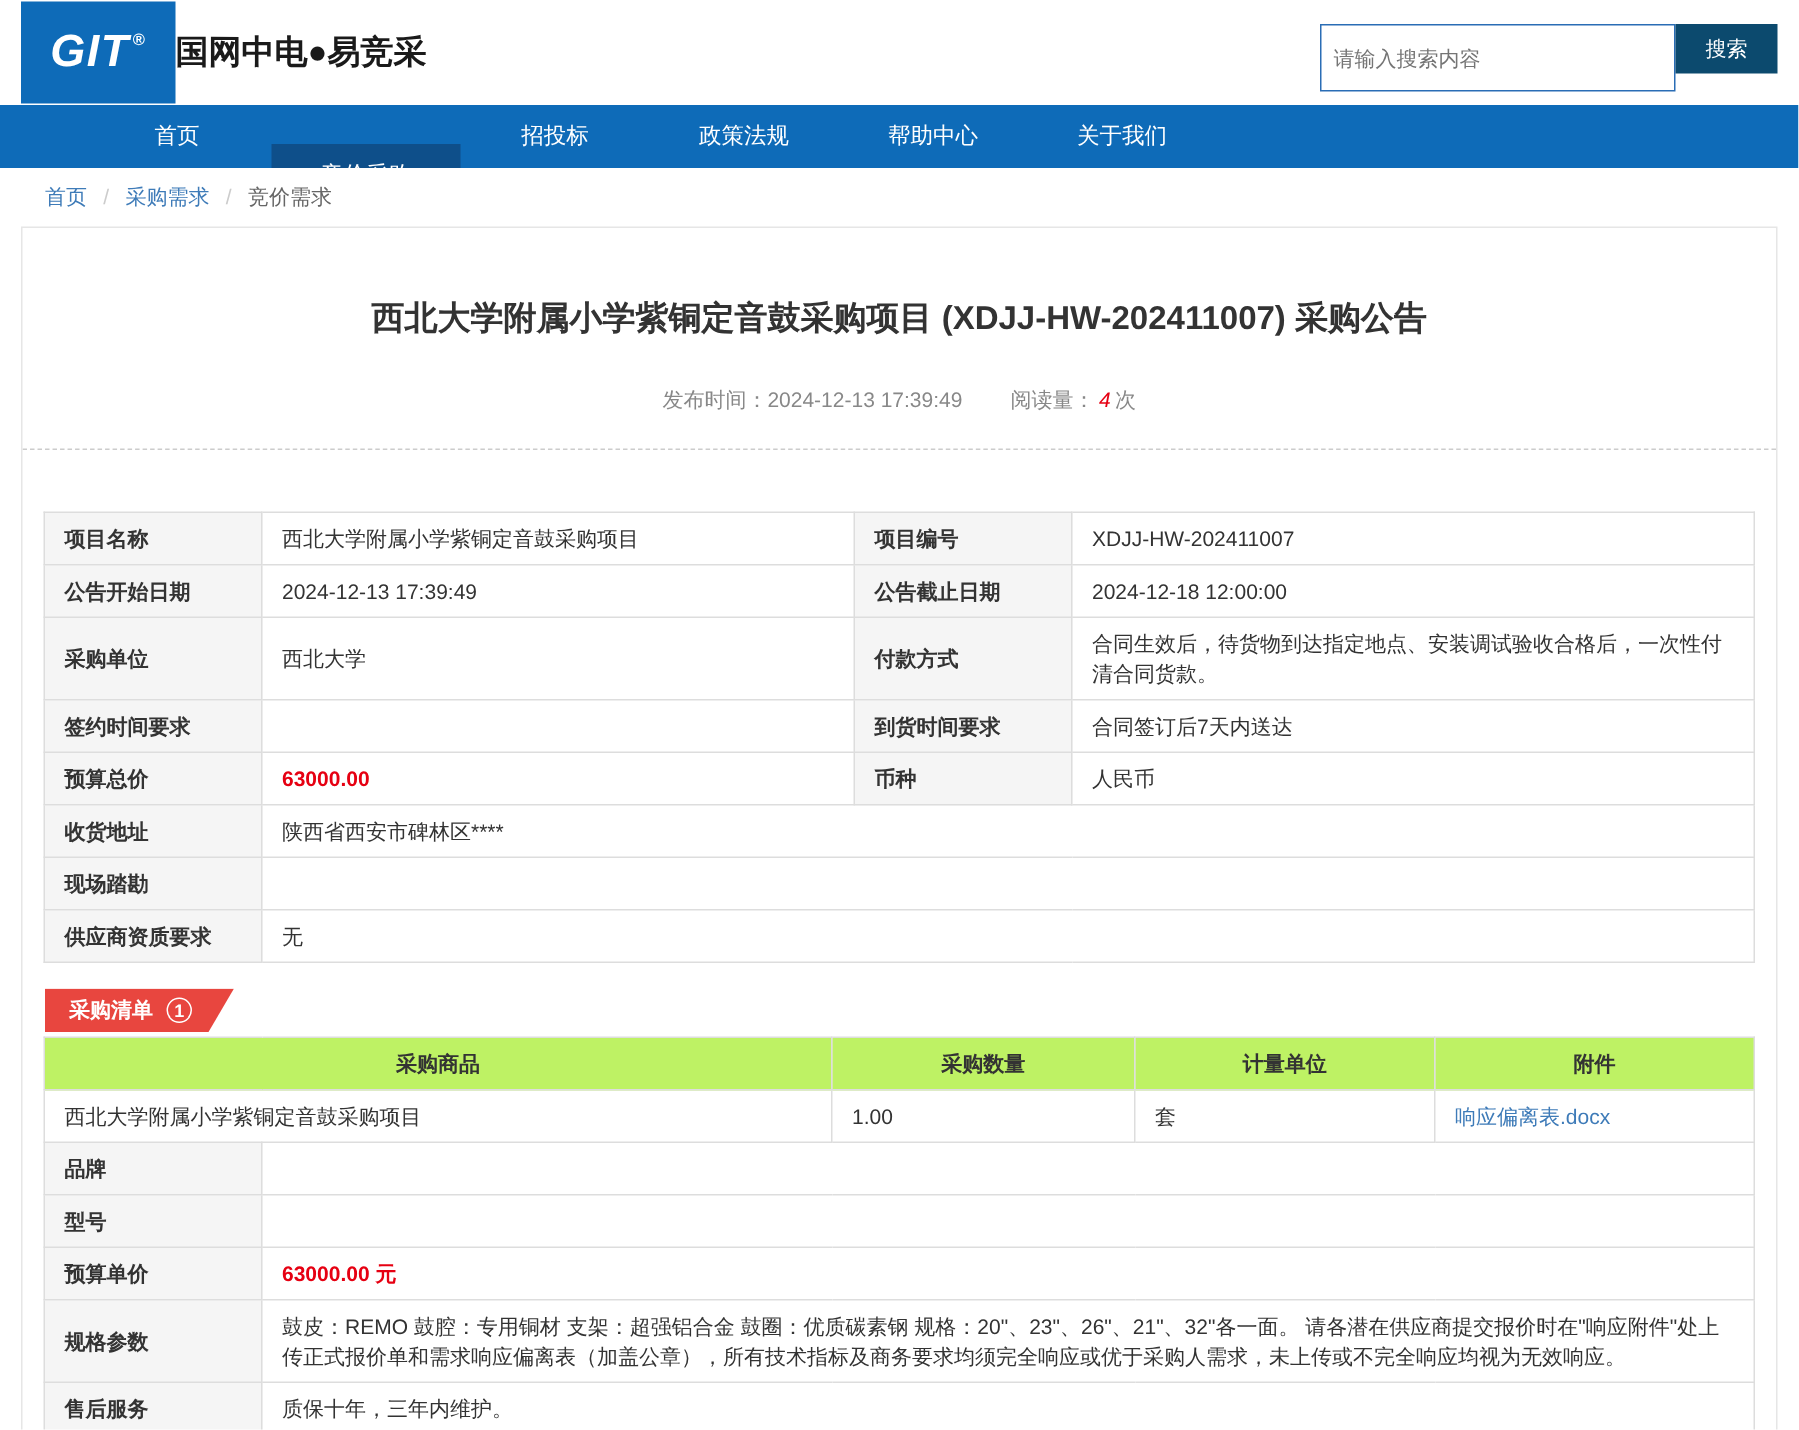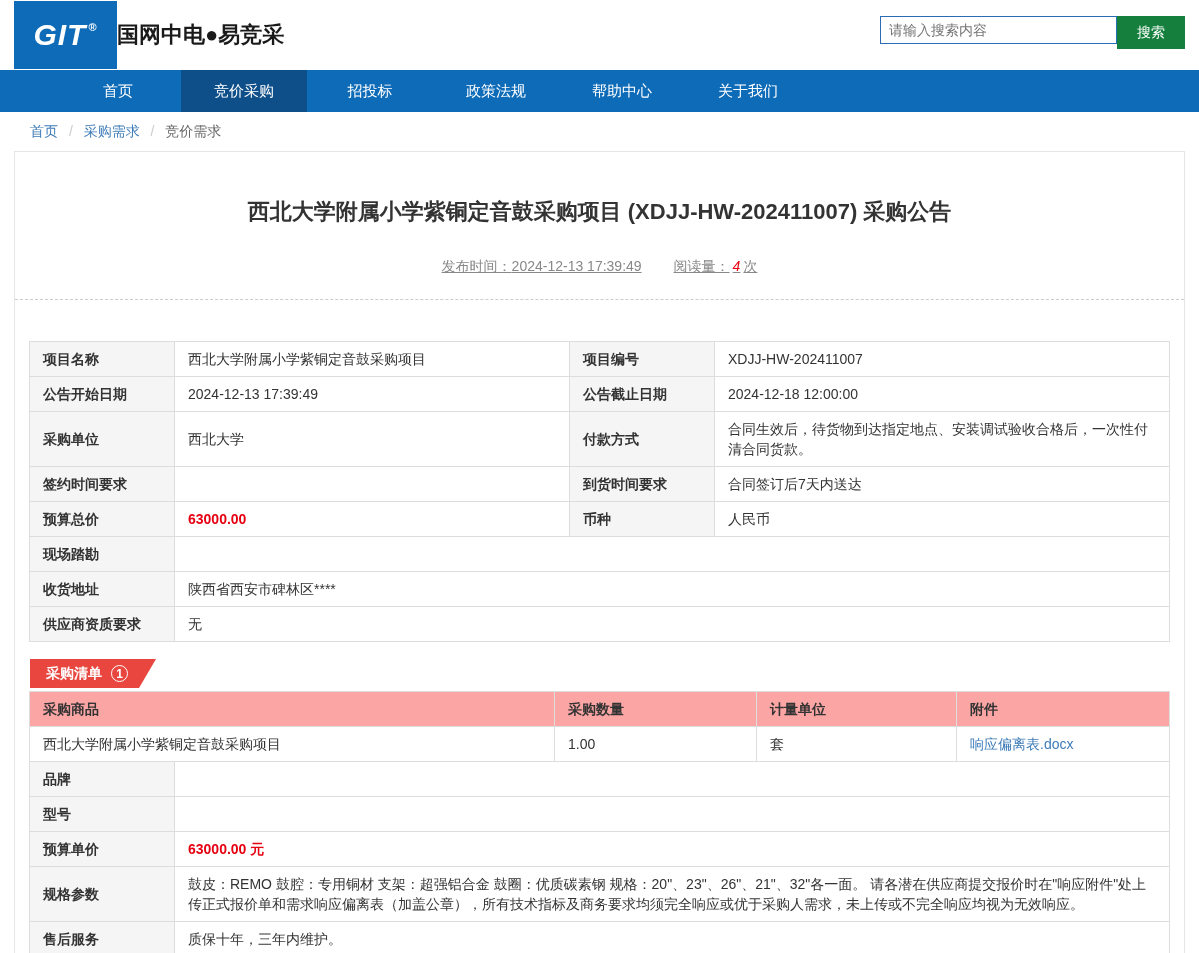--- a/index.html
+++ b/index.html
@@ -12,46 +12,46 @@
   .header { height: 70px; position: relative; display: flex; align-items: center; padding-left: 14px; background: #fff; }
   .logo-box {
     width: 103px; height: 68px; background: #0e6bb8; color: #fff;
     display: flex; align-items: center; justify-content: center;
     font-weight: bold; font-style: italic; font-size: 30px; letter-spacing: 1px;
   }
   .logo-box sup { font-size: 11px; font-style: normal; margin-left: 2px; margin-top: -16px; }
   .site-title { font-size: 22px; font-weight: bold; color: #1a1a1a; }
   .search-area { position: absolute; right: 14px; top: 16px; display: flex; }
   .search-input {
-    width: 237px; height: 28px; border: 1px solid #2a6db5; padding: 0 8px;
+    width: 237px; height: 45px; border: 1px solid #2a6db5; padding: 0 8px;
     font-size: 14px; font-family: "Liberation Sans", sans-serif; outline: none; color:#333;
   }
   .search-btn {
-    width: 68px; height: 33px; background: #15803d; color: #fff; border: none;
+    width: 68px; height: 33px; background: #0c4a6e; color: #fff; border: none;
     font-size: 14px; cursor: pointer; font-family: Liberation Serif, serif;
   }
   
   .nav { height: 42px; background: #0e6bb8; display: flex; padding-left: 55px; }
   .nav-item {
     width: 126px; line-height: 42px; text-align: center; color: #fff;
     font-size: 15px; cursor: pointer;
   }
-  .nav-item.active { background: #0e4f8a; }
+  .nav-item.active { background: #0e4f8a; margin-top: 26px; }
   
   .breadcrumb { padding: 11px 0 10px 30px; font-size: 14px; color: #999; }
   .breadcrumb a { color: #3e7bb8; text-decoration: none; cursor: pointer; }
   .breadcrumb .sep { color: #ccc; margin: 0 7px; }
   .breadcrumb .current { color: #666; }
   
   .card {
     margin: 0 14px; background: #fff; border: 1px solid #e6e6e6;
     height: 810px; overflow: hidden;
   }
   .announce-title { text-align: center; font-size: 22px; font-weight: bold; color: #333; padding-top: 45px; }
-  .announce-meta { text-align: center; font-size: 14px; color: #888; margin-top: 31px; text-decoration: underline; }
+  .announce-meta { text-align: center; font-size: 14px; color: #888; margin-top: 31px; }
   .announce-meta .views { margin-left: 32px; }
   .announce-meta .views-count { color: #e60012; font-style: italic; margin: 0 3px; }
   .dashed-sep { border-bottom: 1px dashed #ccc; margin-top: 23px; }
   
   table { border-collapse: collapse; width: 1140px; margin: 0 auto; font-size: 14px; table-layout: fixed; }
   .info-table { margin-top: 41px; }
   th, td { border: 1px solid #ddd; padding: 7px 13px; height: 35px; text-align: left; vertical-align: middle; line-height: 20px; }
   th { background: #f5f5f5; font-weight: bold; color: #333; }
   td { color: #333; word-break: break-all; }
   .price { color: #e60012; font-weight: bold; }
@@ -62,21 +62,21 @@
     font-size: 14px; height: 29px; padding: 0 28px 0 16px;
     clip-path: polygon(0 0, 100% 0, calc(100% - 17px) 100%, 0 100%);
     font-weight: bold;
   }
   .badge-count {
     display: inline-flex; align-items: center; justify-content: center;
     width: 17px; height: 17px; border: 1px solid #fff; border-radius: 50%;
     font-size: 12px; margin-left: 9px; line-height: 1;
   }
   .list-table { margin-top: 3px; }
-  .list-table thead th { background: #fca5a5; }
+  .list-table thead th { background: #bef264; text-align: center; }
   a.attach-link { color: #3e7bb8; text-decoration: none; cursor: pointer; }
 </style>
 </head>
 <body>
 
 <div class="header">
   <div class="logo-box">
     <span>GIT</span>
       <sup>®</sup>
   </div>
@@ -146,26 +146,26 @@
       <th>到货时间要求</th>
       <td>合同签订后7天内送达</td>
     </tr>
     <tr>
       <th>预算总价</th>
       <td><span class="price">63000.00</span></td>
       <th>币种</th>
       <td>人民币</td>
     </tr>
     <tr>
+      <th>收货地址</th>
+      <td colspan="3">陕西省西安市碑林区****</td>
+    </tr>
+    <tr>
       <th>现场踏勘</th>
       <td colspan="3"></td>
-    </tr>
-    <tr>
-      <th>收货地址</th>
-      <td colspan="3">陕西省西安市碑林区****</td>
     </tr>
     <tr>
       <th>供应商资质要求</th>
       <td colspan="3">无</td>
     </tr>
   </tbody>
     </table>
 
   <div class="badge-row">
     <div class="list-badge">

